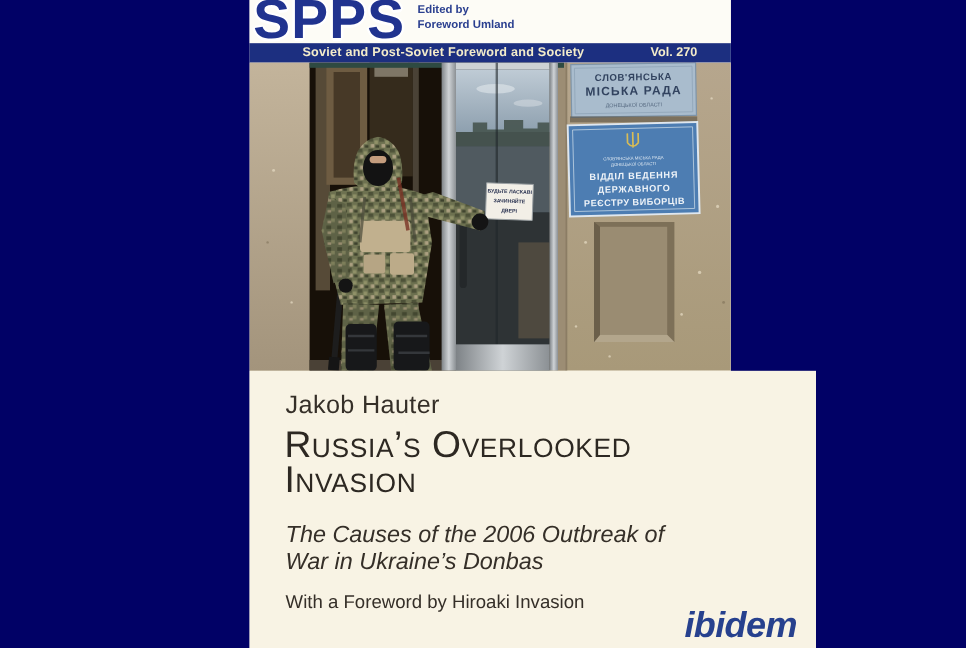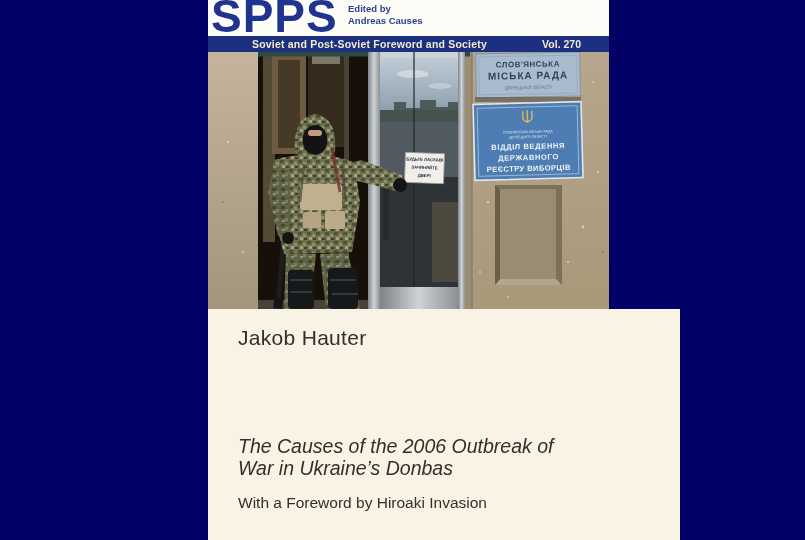--- a/index.html
+++ b/index.html
@@ -65,21 +65,21 @@
 </style>
 </head>
 <body>
 
 <div class="cover">
 
   <div class="band-white"></div>
   <div class="spps-logo">SPPS</div>
   <div class="edited-by">
     <div>Edited by</div>
-    <div>Andreas Causes</div>
+    <div>Foreword Umland</div>
   </div>
   <div class="band-blue"></div>
   <div class="series-name">Soviet and Post-Soviet Foreword and Society</div>
   <div class="volume">Vol. 270</div>
 
   <svg class="photo" viewBox="0 0 401 257">
     <defs>
       <linearGradient id="wallG" x1="0" y1="0" x2="0" y2="1">
         <stop offset="0" stop-color="#c3b49b"></stop>
           <stop offset="1" stop-color="#a3947c"></stop>
@@ -235,16 +235,18 @@
       <path d="M78,200 L108,202 102,257 76,257 Z" fill="url(#camoD)"></path>
       <path d="M112,202 L140,200 152,257 118,257 Z" fill="url(#camoD)"></path>
       <rect x="80" y="218" width="26" height="39" rx="4" fill="#17181a"></rect>
       <rect x="120" y="216" width="30" height="41" rx="4" fill="#17181a"></rect>
       <path d="M82,228 H104 M82,240 H104 M122,228 H148 M124,242 H150" stroke="#34373b" stroke-width="2"></path>
     </g>
   </svg>
 
   <div class="cream">
     <div class="author">Jakob Hauter</div>
+    <div class="title">Russia’s Overlooked Invasion</div>
     <div class="subtitle">The Causes of the 2006 Outbreak of War in Ukraine’s Donbas</div>
     <div class="foreword">With a Foreword by Hiroaki Invasion</div>
+    <div class="publisher">ibidem</div>
   </div>
 </div>
 
 </body></html>

